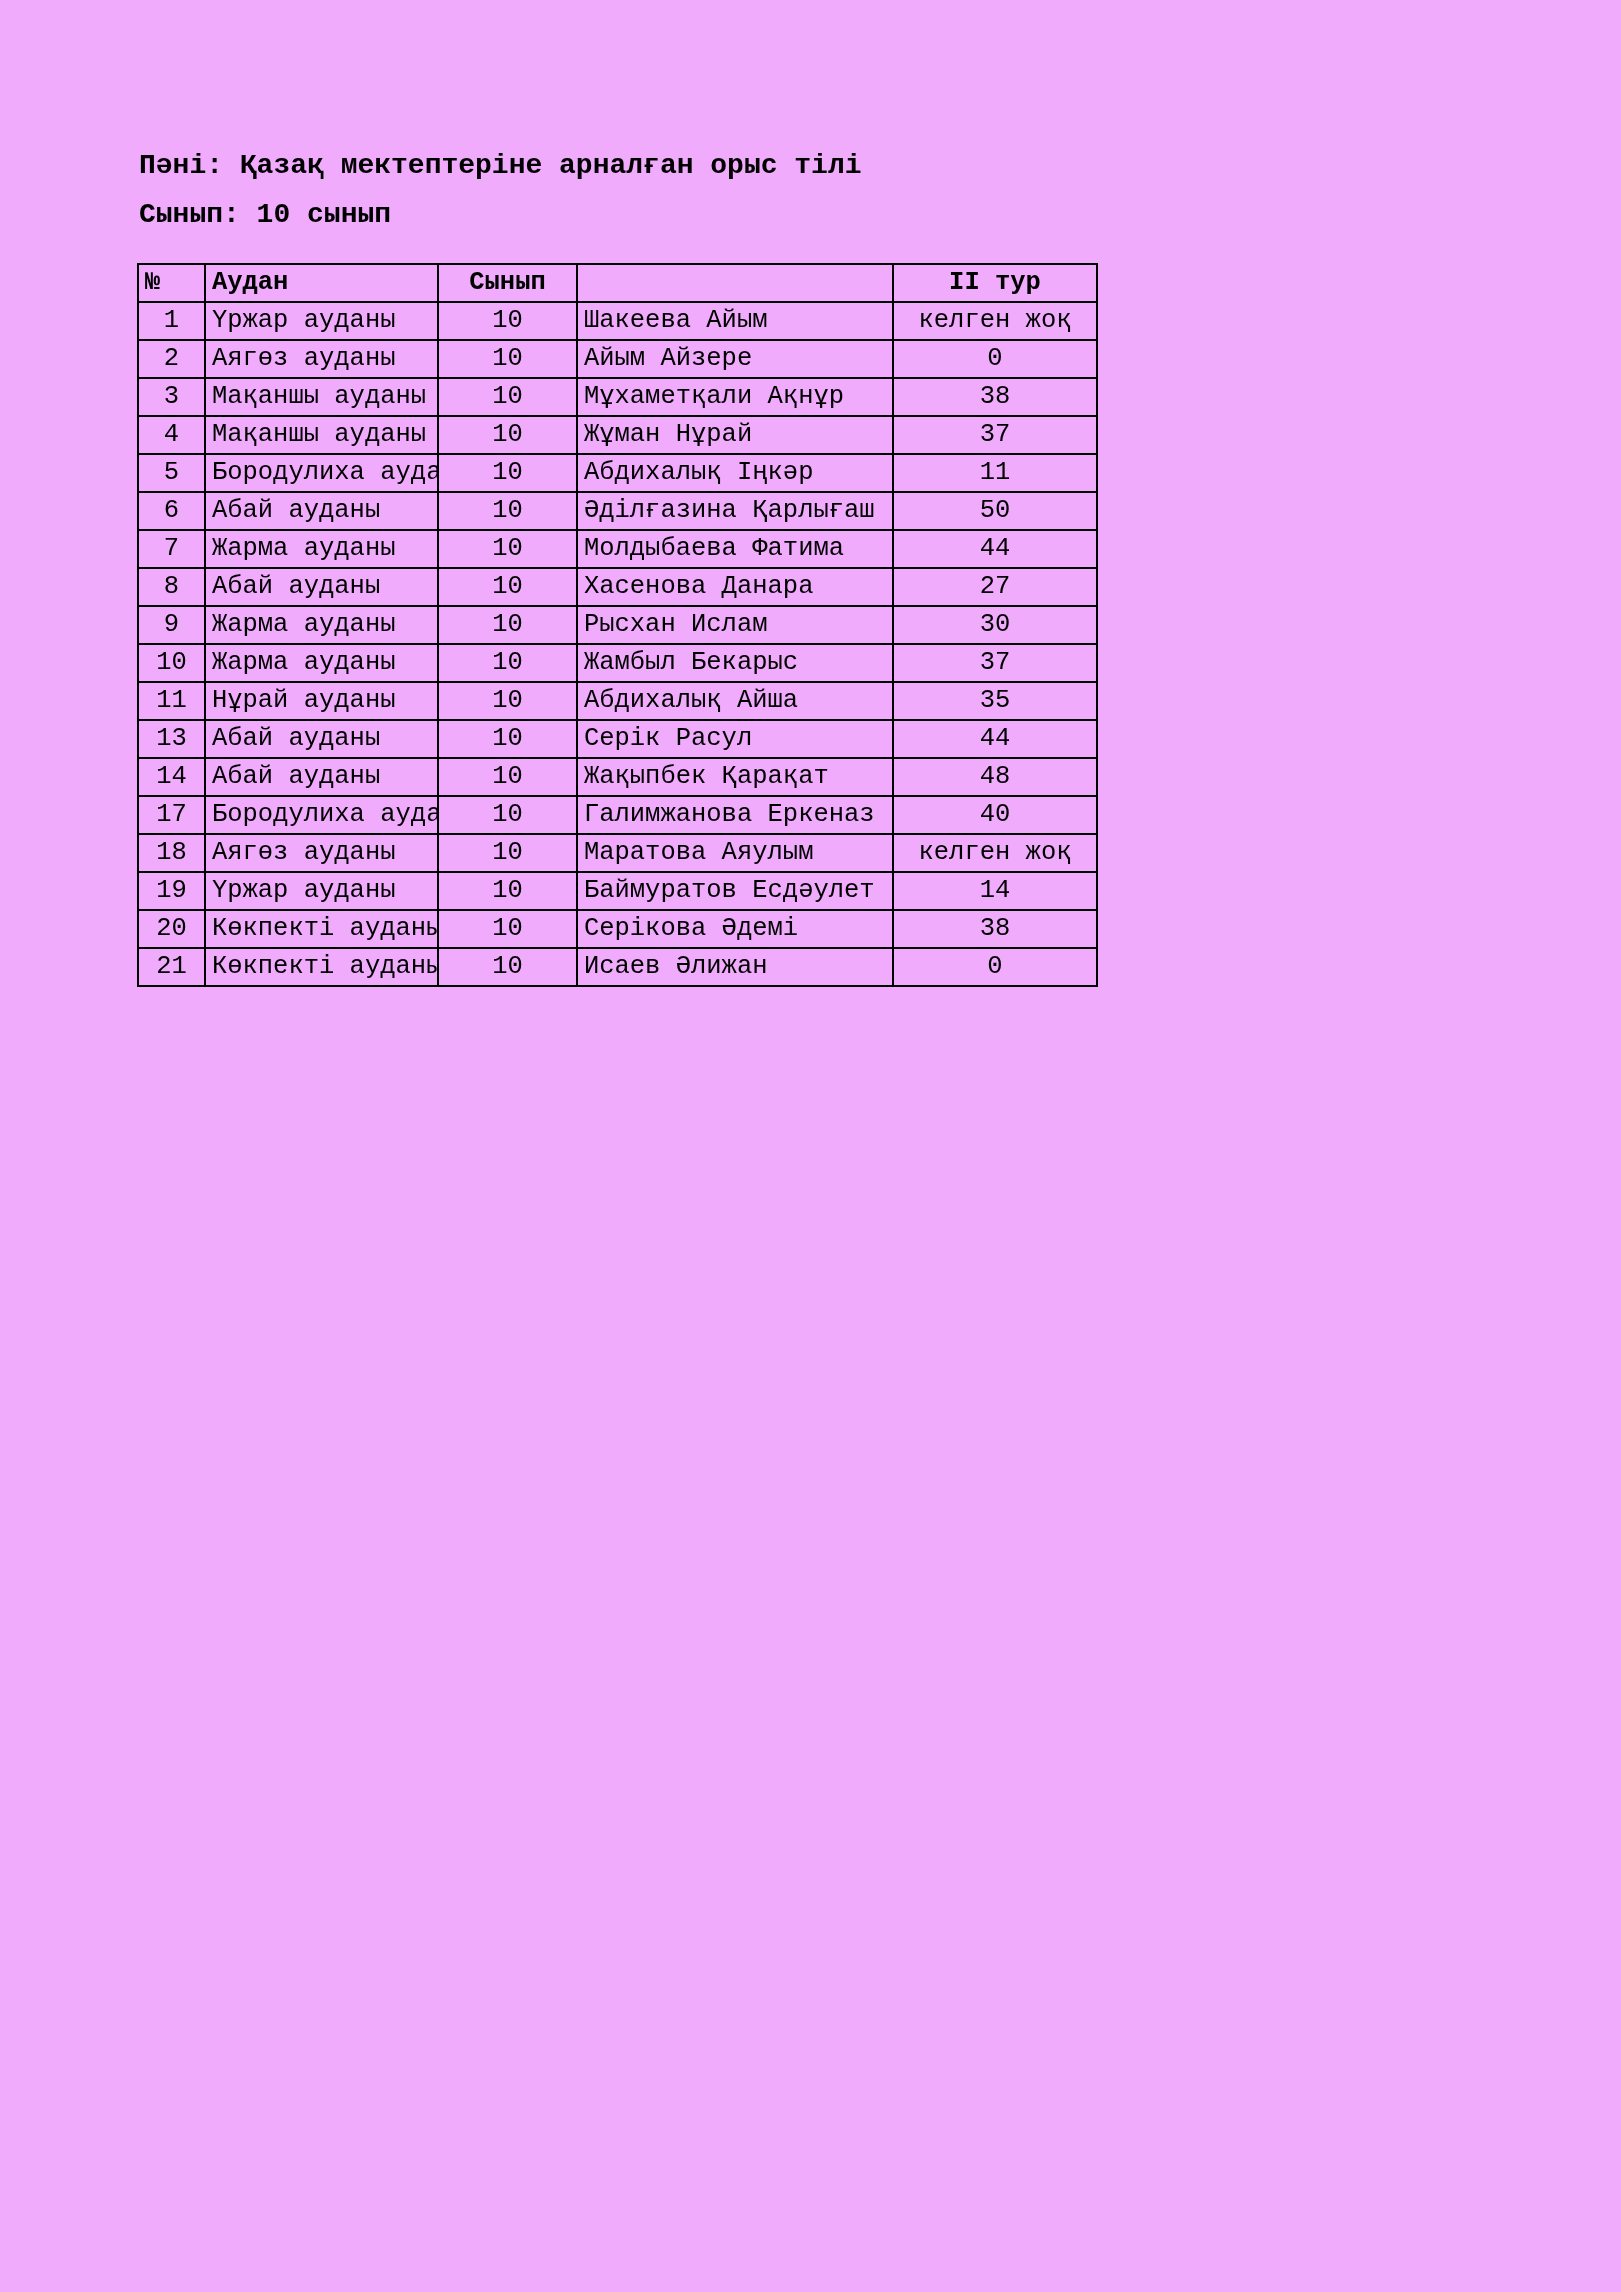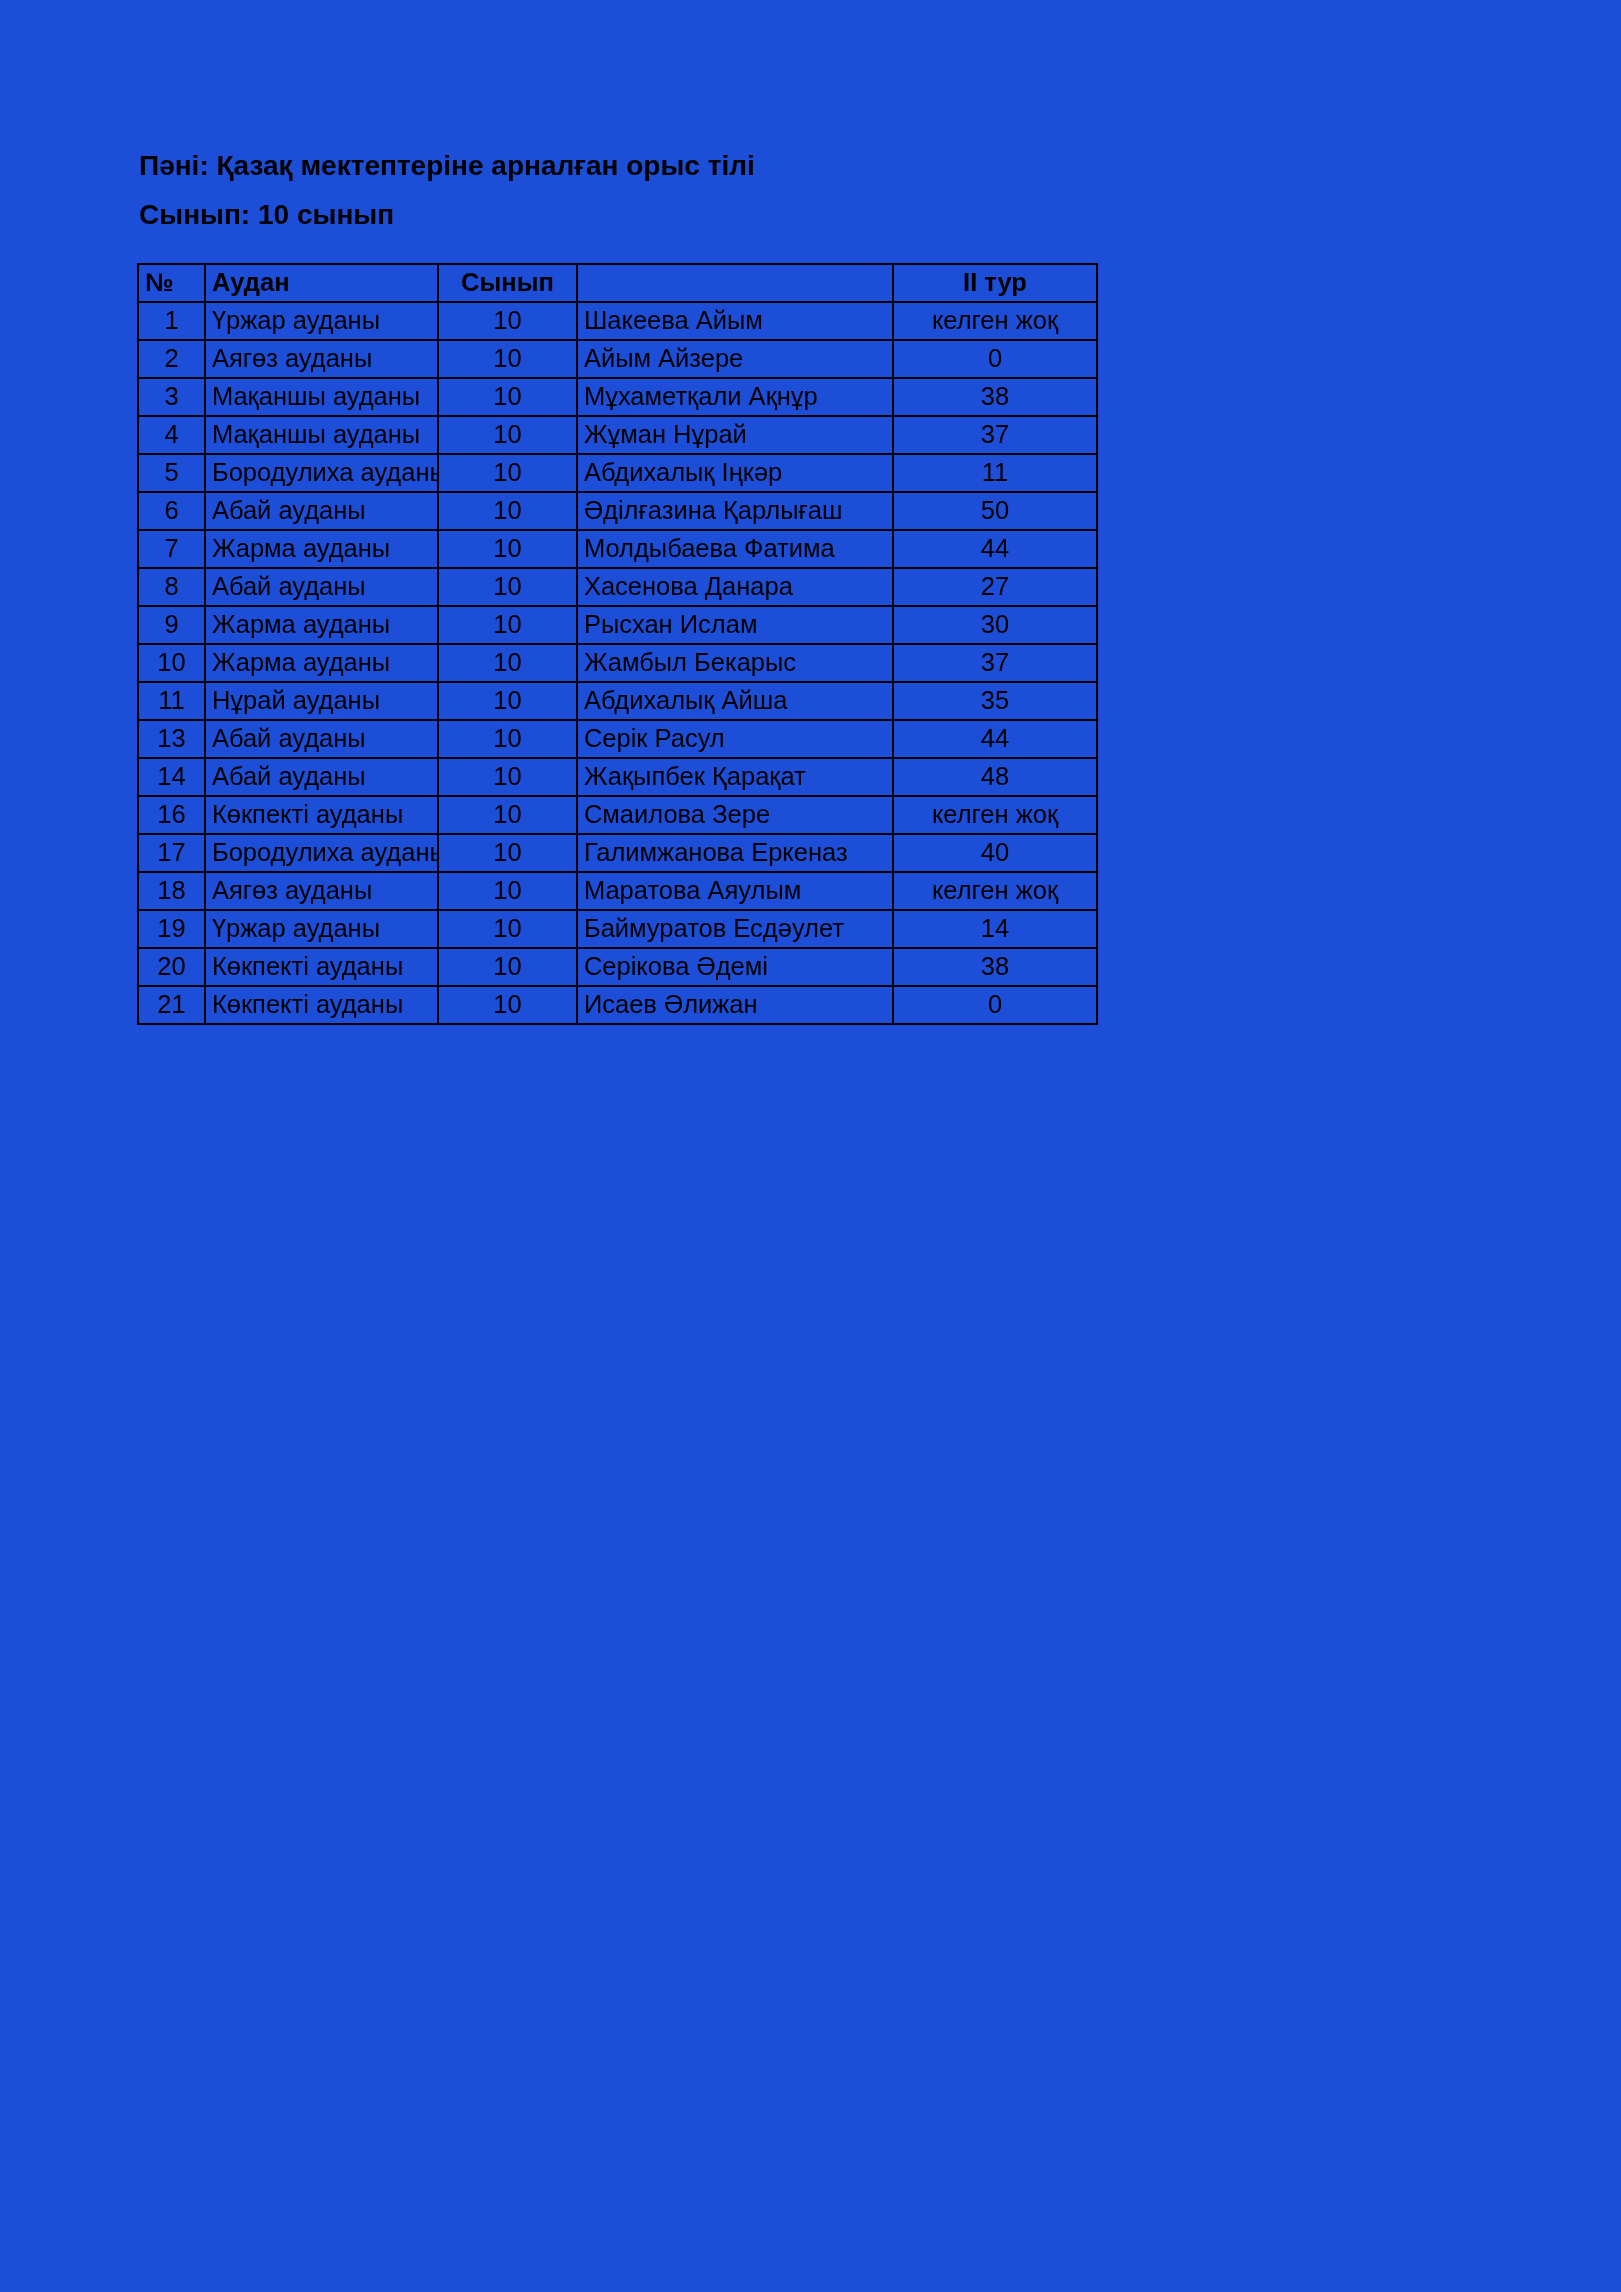--- a/index.html
+++ b/index.html
@@ -10,21 +10,22 @@
     width: 1621px;
     height: 2293px;
     background: #ffffff;
     position: relative;
     font-family: "Liberation Sans", sans-serif;
     color: #000000;
   }
   .page {
     position: absolute;
     inset: 0;
-    background: #1d4ed8;
+    background: #f0abfc;
+    font-family: Liberation Mono, monospace;
   }
   .title-block {
     position: absolute;
     left: 139px;
     top: 141px;
   }
   .title-line {
     font-size: 28px;
     font-weight: bold;
     line-height: 49px;
@@ -182,27 +183,20 @@
 
     <tr>
       <td class="ac">14</td>
       <td class="al">Абай ауданы</td>
       <td class="ac">10</td>
       <td class="al">Жақыпбек Қарақат</td>
       <td class="ac">48</td>
     </tr>
 
 
-    <tr>
-      <td class="ac">16</td>
-      <td class="al">Көкпекті ауданы</td>
-      <td class="ac">10</td>
-      <td class="al">Смаилова Зере</td>
-      <td class="ac">келген жоқ</td>
-    </tr>
 
     <tr>
       <td class="ac">17</td>
       <td class="al">Бородулиха ауданы</td>
       <td class="ac">10</td>
       <td class="al">Галимжанова Еркеназ</td>
       <td class="ac">40</td>
     </tr>
 
     <tr>

